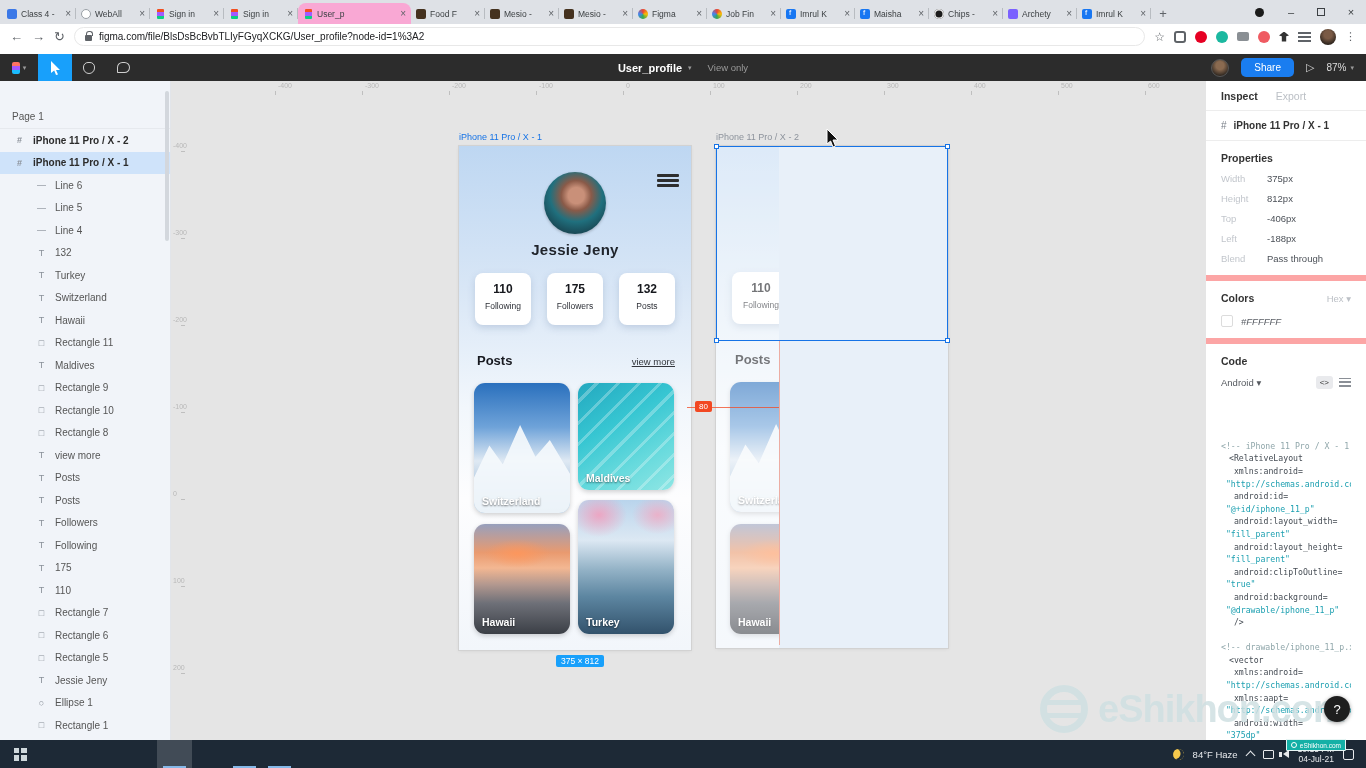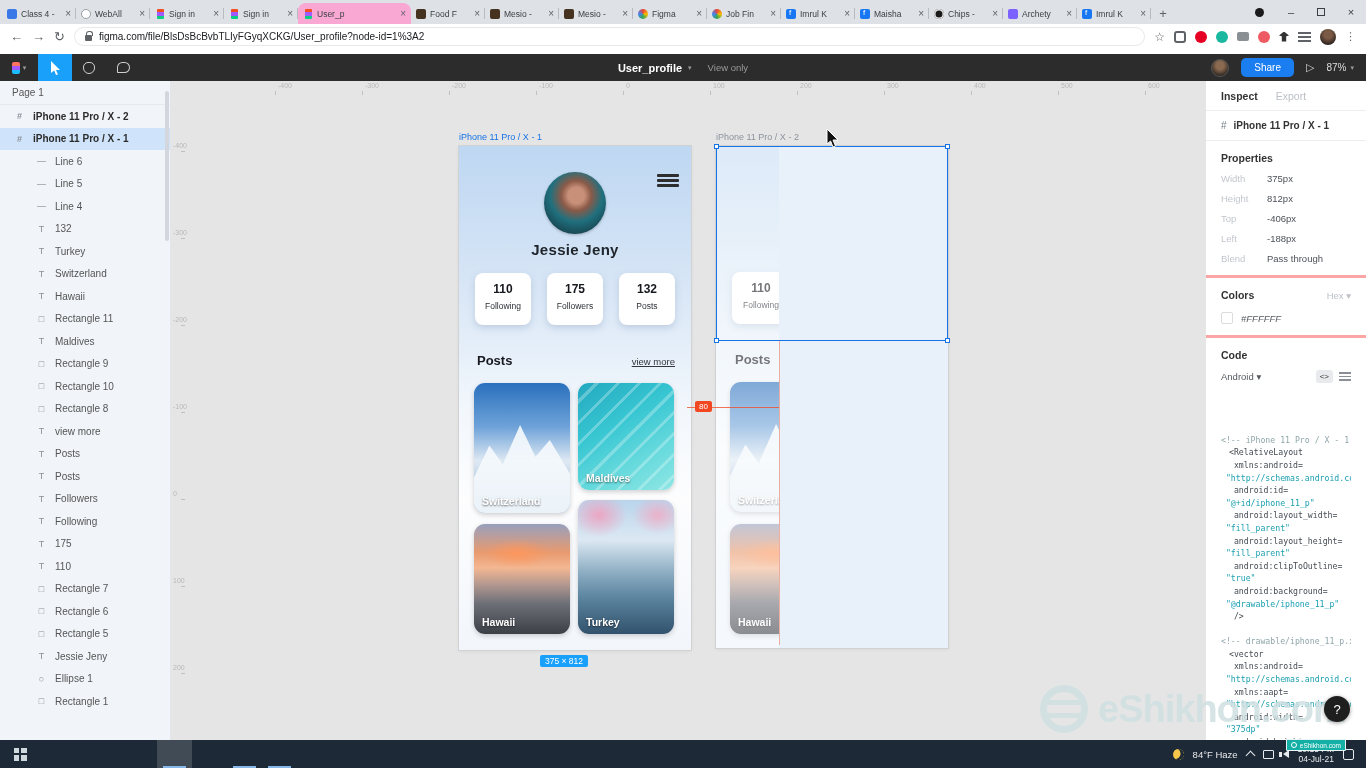--- a/index.html
+++ b/index.html
@@ -79,21 +79,21 @@
   .favatar { width:18px; height:18px; border-radius:50%;
     background:radial-gradient(circle at 50% 35%, #8a6a50 30%, #332a22 75%); border:1px solid #555; }
   .sharebtn { background:#1a7df0; color:#fff; font-size:10px; padding:4px 13px; border-radius:5px; }
   .present { color:#ddd; font-size:11px; }
   .zoomctl { color:#ddd; font-size:10px; display:flex; gap:4px; align-items:center; }
 
   
   .layers { position:absolute; top:81px; left:0; width:171px; bottom:28px; background:#f1f4f9;
     border-right:1px solid #e2e5ea; overflow:hidden; }
   .page-row { height:24px; display:flex; align-items:center; padding:0 12px; font-size:10px;
-    color:#555; border-bottom:1px solid #e6e9ee; }
+    color:#555; border-bottom:1px solid #e6e9ee;margin-top:24px; }
   .layer-row { height:22.5px; display:flex; align-items:center; gap:8px; padding-left:14px;
     font-size:10px; color:#444; }
   .layer-row[data-child="true"] { padding-left:36px; color:#555; }
   .layer-row[data-child="false"] { font-weight:bold; color:#2c2c2c; }
   .layer-row[data-sel="true"] { background:#cfe3fa; }
   .layer-icon { width:11px; text-align:center; color:#8a9099; font-size:9px; flex:none; }
   .layer-row[data-type="frame"]   .layer-icon::before { content:"#"; }
   .layer-row[data-type="line"]    .layer-icon::before { content:"—"; }
   .layer-row[data-type="text"]    .layer-icon::before { content:"T"; }
   .layer-row[data-type="rect"]    .layer-icon::before { content:"□"; }
@@ -150,21 +150,21 @@
     background:repeating-linear-gradient(135deg, transparent 0 12px, rgba(255,255,255,.55) 12px 15px); opacity:.5; }
   .img-hawaii { background:linear-gradient(180deg,#97a0bd 0%,#e99a6f 26%,#f3b792 40%,#b3988f 55%,#6e7078 72%,#3b3f46 100%); }
   .img-hawaii::before { content:""; position:absolute; left:10%; top:14%; width:70%; height:26%;
     background:radial-gradient(ellipse, rgba(255,150,90,.85), transparent 70%); }
   .img-turkey { background:linear-gradient(180deg,#b9d4ec 0%,#dce8f3 30%,#93b2c6 52%,#5d86a1 72%,#32526c 100%); }
   .img-turkey::before { content:""; position:absolute; left:-8%; top:-6%; width:60%; height:34%;
     background:radial-gradient(ellipse, rgba(240,160,190,.9), transparent 68%); }
   .img-turkey::after { content:""; position:absolute; right:-10%; top:-4%; width:55%; height:30%;
     background:radial-gradient(ellipse, rgba(240,170,195,.85), transparent 68%); }
 
-  .size-badge { position:absolute; left:369px; top:574px; background:#18a0fb; color:#fff;
+  .size-badge { position:absolute; left:385px; top:574px; background:#18a0fb; color:#fff;
     font-size:8.5px; padding:1px 5px; border-radius:2px; }
 
   
   .f2-sliver { position:absolute; left:0; top:0; width:63px; height:100%; overflow:hidden;
     background:linear-gradient(180deg,#c6dcf4 0%,#e2edf8 30%,#f7fafd 60%,#eef4fb 100%); }
   .f2-haze { position:absolute; inset:0; background:rgba(255,255,255,.4); z-index:4; }
   .f2-statcard { position:absolute; left:16px; top:126px; width:58px; height:52px; background:#fff;
     border-radius:8px; text-align:center; box-shadow:0 3px 7px rgba(90,120,160,.25); padding-top:9px; }
   .f2-posts-title { position:absolute; left:19px; top:206px; font-size:13px; font-weight:bold; color:#17191f; }
   .f2-drawer { position:absolute; left:63px; top:0; right:0; bottom:0;
@@ -188,21 +188,21 @@
 
   
   .inspect { position:absolute; top:81px; right:0; width:161px; bottom:28px; background:#fff;
     border-left:1px solid #e5e5e5; }
   .insp-tabs { height:30px; display:flex; align-items:center; gap:18px; padding:0 15px; border-bottom:1px solid #ededed; }
   .insp-tab-active { font-size:10.5px; color:#333; font-weight:bold; }
   .insp-tab { font-size:10.5px; color:#bcc0c6; }
   .sel-row { height:30px; display:flex; align-items:center; gap:7px; padding:0 15px; border-bottom:1px solid #ededed; }
   .grid-ic { color:#7a8089; font-size:10px; }
   .sel-name { font-size:10px; color:#333; font-weight:bold; }
-  .sec { padding:11px 15px; border-bottom:3px solid #fca5a5; }
+  .sec { padding:11px 15px; border-bottom:6px solid #fca5a5; }
   .sec-title { font-size:10.5px; font-weight:bold; color:#333; }
   .prop-row { display:flex; margin-top:9px; font-size:9.5px; }
   .prop-k { width:46px; color:#c2c6cc; }
   .prop-v { color:#4c5158; }
   .colors-head { display:flex; justify-content:space-between; align-items:center; }
   .hex-sel { font-size:9.5px; color:#bcc0c6; }
   .swatch-row { display:flex; align-items:center; gap:8px; margin-top:11px; }
   .swatch { width:12px; height:12px; background:#fff; border:1px solid #dcdcdc; border-radius:2px; }
   .swatch-val { font-size:9.5px; color:#5a5e65; font-style:italic; }
   .lang-row { display:flex; align-items:center; margin-top:9px; }

